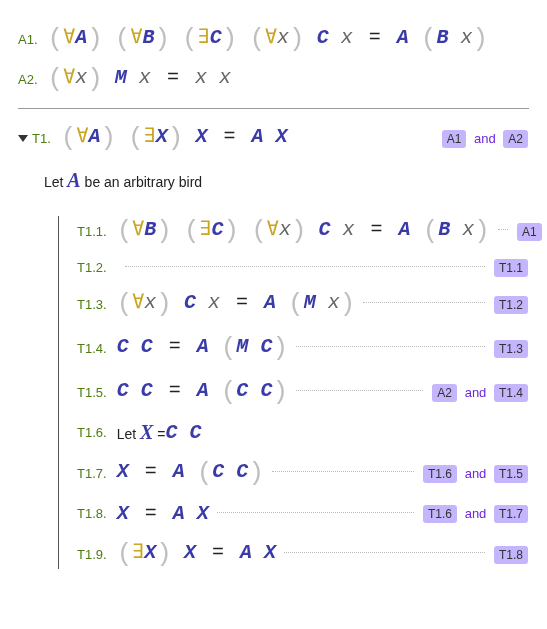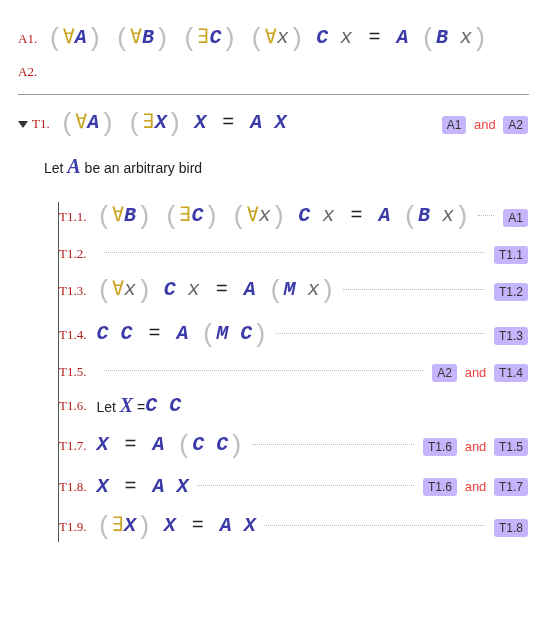--- a/index.html
+++ b/index.html
@@ -12,23 +12,23 @@
     box-sizing: border-box;
     background: #fff;
   }
   .row {
     display: flex;
     align-items: center;
     margin: 10px 0;
     position: relative;
   }
   .label {
-    font-family: Liberation Serif, serif;
+    font-family: Liberation Sans, sans-serif;
     font-size: 13px;
-    color: #b91c1c;
+    color: #4d7c0f;
     margin-right: 10px;
     white-space: nowrap;
   }
   .formula {
     font-family: Liberation Mono, monospace;
     font-size: 20px;
     color: #222;
     white-space: nowrap;
   }
   .paren { color: #bfbfbf; font-size: 26px; vertical-align: -3px; }
@@ -45,21 +45,21 @@
   }
   .ref {
     background: #c4b5fd;
     color: #333;
     padding: 2px 5px;
     border-radius: 3px;
     font-family: Verdana, Geneva, sans-serif;
     font-size: 12px;
     margin: 0 1px;
   }
-  .andword { color: #ef4444; font-size: 13px; padding: 0 3px; }
+  .andword { color: #6d28d9; font-size: 13px; padding: 0 3px; }
   hr.div {
     border: none;
     border-top: 1px solid #999;
     margin: 14px 0;
   }
   .toggle {
     display: inline-block;
     width: 0; height: 0;
     border-left: 5px solid transparent;
     border-right: 5px solid transparent;
@@ -69,20 +69,21 @@
   }
   .let-text {
     font-family: Verdana, Geneva, sans-serif;
     font-size: 14px;
     color: #222;
   }
   .let-text .mvar { font-family: Georgia, serif; font-size: 20px; }
   .sub-block {
     margin-left: 40px;
     border-left: 1.5px solid #555;
+    padding-left: 18px;
     margin-top: 20px;
   }
   .sub-block .row { margin: 14px 0; }
   .dots {
     flex: 1;
     border-bottom: 1px dotted #bbb;
     margin: 0 8px 4px 8px;
     min-width: 10px;
     height: 1px;
   }
@@ -101,20 +102,26 @@
     <span class="paren">(</span><span class="quant">∀</span><span class="ovar">x</span><span class="paren">)</span>
     <span class="mvar">C</span> <span class="ovar">x</span>
     <span class="op">=</span>
     <span class="mvar">A</span>
     <span class="paren">(</span><span class="mvar">B</span> <span class="ovar">x</span><span class="paren">)</span>
   </span>
 </div>
 
 <div class="row">
   <span class="label">A2.</span>
+  <span class="formula">
+    <span class="paren">(</span><span class="quant">∀</span><span class="ovar">x</span><span class="paren">)</span>
+    <span class="mvar">M</span> <span class="ovar">x</span>
+    <span class="op">=</span>
+    <span class="ovar">x</span> <span class="ovar">x</span>
+  </span>
 </div>
 
 <hr class="div">
 
 <div class="row t1row">
   <span class="toggle"></span>
   <span class="label">T1.</span>
   <span class="formula">
     <span class="paren">(</span><span class="quant">∀</span><span class="mvar">A</span><span class="paren">)</span>
     <span class="paren">(</span><span class="quant">∃</span><span class="mvar">X</span><span class="paren">)</span>
@@ -178,20 +185,26 @@
       <span class="op">=</span>
       <span class="mvar">A</span>
       <span class="paren">(</span><span class="mvar">M</span> <span class="mvar">C</span><span class="paren">)</span>
     </span>
     <span class="dots"></span>
     <span class="just"><span class="ref">T1.3</span></span>
   </div>
 
   <div class="row">
     <span class="label">T1.5.</span>
+    <span class="formula">
+      <span class="mvar">C</span> <span class="mvar">C</span>
+      <span class="op">=</span>
+      <span class="mvar">A</span>
+      <span class="paren">(</span><span class="mvar">C</span> <span class="mvar">C</span><span class="paren">)</span>
+    </span>
     <span class="dots"></span>
     <span class="just">
       <span class="ref">A2</span>
       <span class="andword">and</span>
       <span class="ref">T1.4</span>
     </span>
   </div>
 
   <div class="row">
     <span class="label">T1.6.</span>

